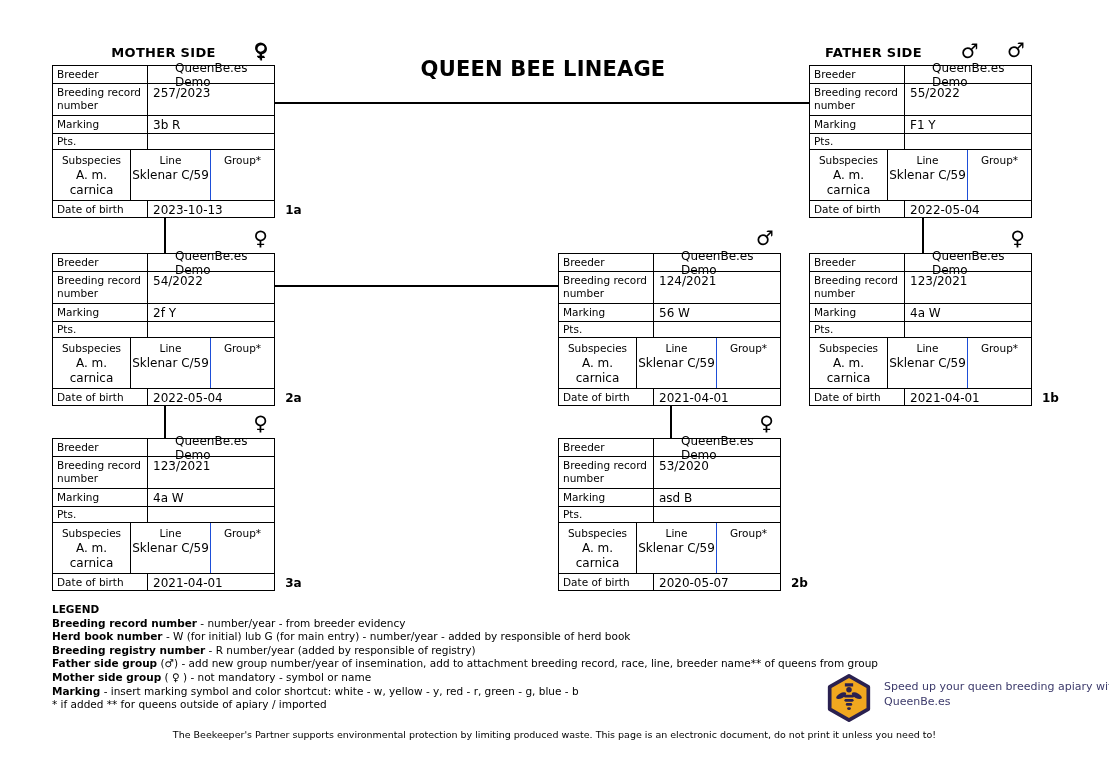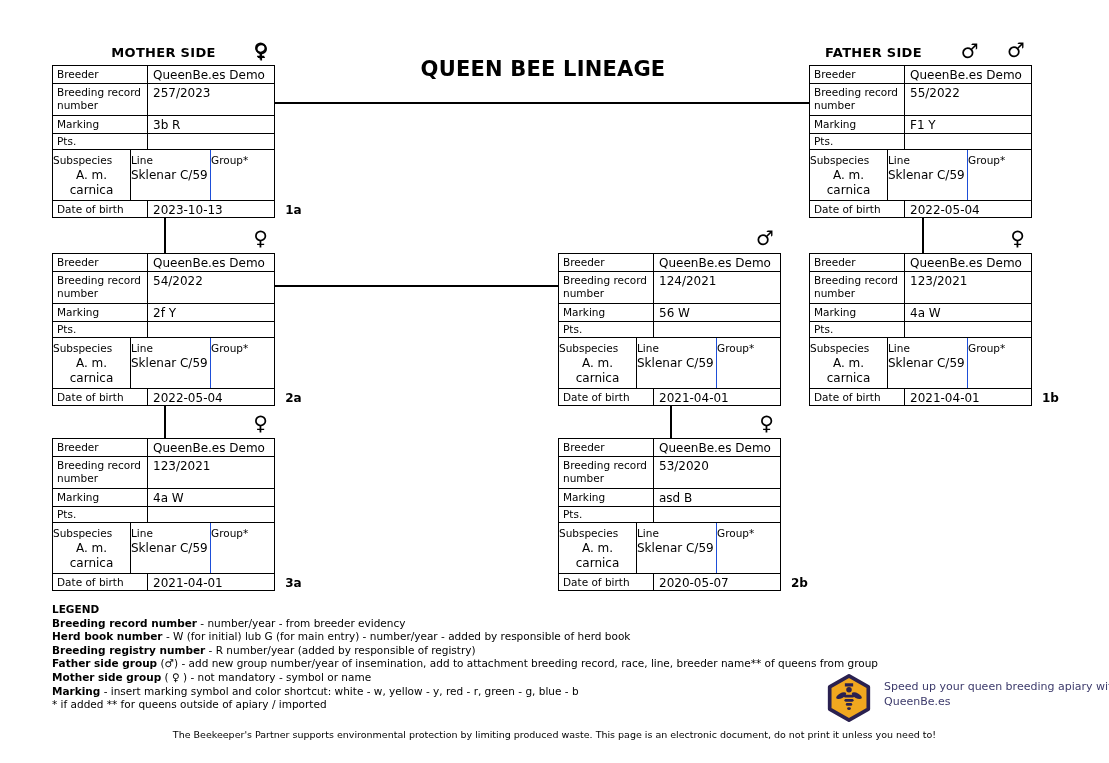--- a/index.html
+++ b/index.html
@@ -25,27 +25,27 @@
     font-weight:bold; line-height:22px; }
   .card-label { position:absolute; right:-30px; bottom:0px; font-size:12px;
     font-weight:bold; width:28px; text-align:center; padding-left:7px; }
   .row { display:flex; border-bottom:1px solid #000; width:100%; }
   .row:last-child { border-bottom:none; }
   .cell-label { width:95px; border-right:1px solid #000; padding:1px 4px;
     font-size:10.5px; line-height:13px; display:flex; align-items:center; }
   .cell-value { flex:1; padding:1px 5px; font-size:12px; line-height:14px;
     display:flex; align-items:center; }
   .top-align { align-items:flex-start; padding-top:2px; }
-  .row-breeder { height:18px; }
+  .row-breeder { height:18px;gap:22px; }
   .row-record  { height:32px; }
   .row-marking { height:18px; }
   .row-pts     { height:16px; }
   .row-sub     { height:51px; }
   .row-dob     { height:17px; border-bottom:none; }
-  .sub-cell { display:flex; flex-direction:column; align-items:flex-start;
+  .sub-cell { display:flex; flex-direction:column; align-items:center;
     padding-top:3px; font-size:10.5px; line-height:15px; }
   .sub-cell .sub-val { font-size:12px; text-align:center; line-height:15px; }
   .sub-c1 { width:78px; border-right:1px solid #000; }
   .sub-c2 { width:80px; border-right:1px solid #1d4ed8; }
   .sub-c3 { flex:1; }
 
   
   .connector { position:absolute; background:#000; }
 
   

